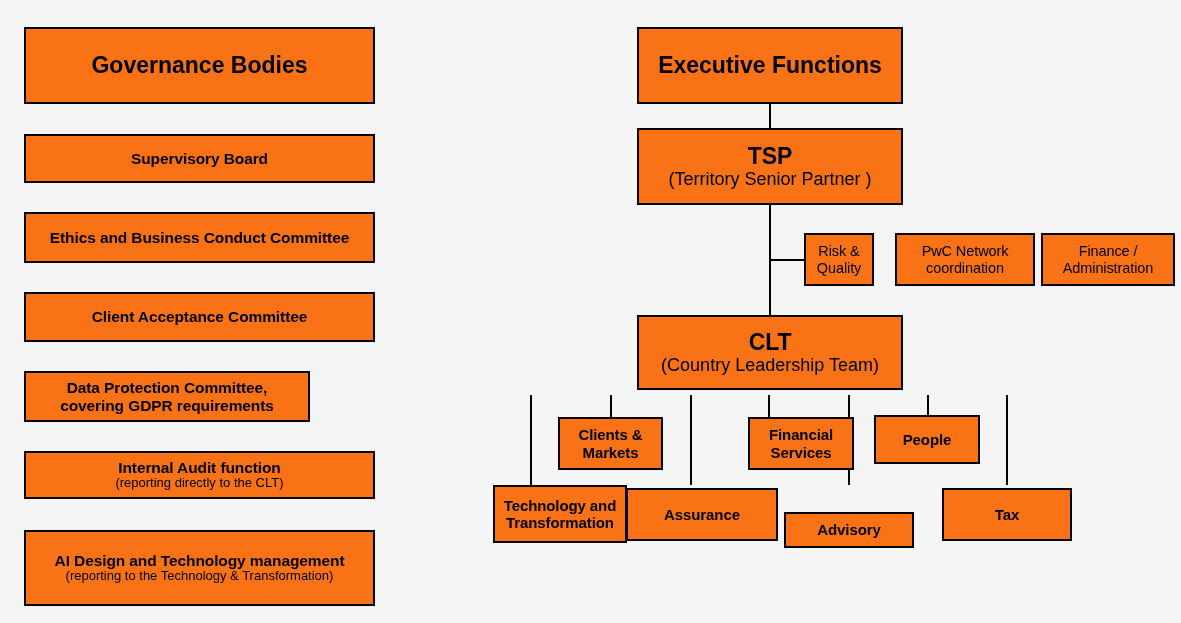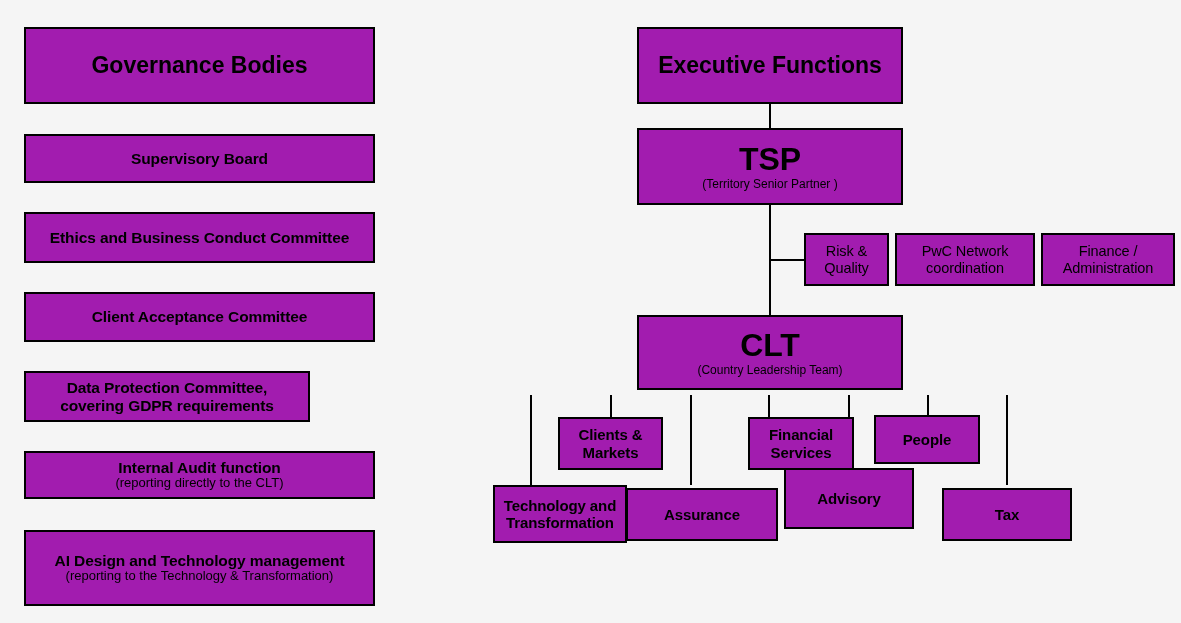--- a/index.html
+++ b/index.html
@@ -15,21 +15,21 @@
     overflow: hidden;
     font-family: "Liberation Sans", sans-serif;
     color: #000;
     -webkit-font-smoothing: antialiased;
   }
 
   
   .node {
     position: absolute;
     box-sizing: border-box;
-    background: #a21caf;
+    background: #f97316;
     border: 2px solid #000000;
     display: flex;
     flex-direction: column;
     align-items: center;
     justify-content: center;
     text-align: center;
     line-height: 1.15;
     z-index: 2;
   }
   .node .t1 {
@@ -41,22 +41,22 @@
   }
 
   
   .banner .t1 { font-size: 23px; letter-spacing: 0px; }
 
   
   .gov .t1   { font-size: 15.5px; }
   .gov .t2   { font-size: 13px; }
 
   
-  .big .t1   { font-size: 32px; }
-  .big .t2   { font-size: 12px; }
+  .big .t1   { font-size: 23px; }
+  .big .t2   { font-size: 18px; }
   .unit .t1  { font-size: 15px; font-weight: normal; }
   .unit.bold .t1 { font-weight: bold; }
   .small .t1 { font-size: 14.5px; font-weight: normal; }
 
   
   .conn {
     position: absolute;
     background: #000000;
     z-index: 1;
   }
@@ -103,21 +103,21 @@
 <div class="conn v" style="left:769px; top:104px; height:24px;"></div>
 
 <div class="node big" style="left:637px; top:128px; width:266px; height:77px;">
   <span class="t1">TSP</span>
   <span class="t2">(Territory Senior Partner )</span>
 </div>
 
 <div class="conn v" style="left:769px; top:205px; height:110px;"></div>
 <div class="conn h" style="left:769px; top:259px; width:35px;"></div>
 
-<div class="node small" style="left:804px; top:233px; width:85px; height:53px; padding:0 12px;">
+<div class="node small" style="left:804px; top:233px; width:70px; height:53px; padding:0 12px;">
   <span class="t1">Risk &amp; Quality</span>
 </div>
 
 <div class="node small" style="left:895px; top:233px; width:140px; height:53px; padding:0 4px;">
   <span class="t1">PwC Network coordination</span>
 </div>
 
 <div class="node small" style="left:1041px; top:233px; width:134px; height:53px; padding:0 4px;justify-content:center;">
   <span class="t1">Finance / Administration</span>
 </div>
@@ -148,19 +148,19 @@
 </div>
 
 <div class="node unit bold" style="left:465px; top:485px; width:134px; height:58px; padding:0 3px;margin-left:28px;">
   <span class="t1">Technology and Transformation</span>
 </div>
 
 <div class="node unit bold" style="left:626px; top:488px; width:152px; height:53px; padding:0 4px;">
   <span class="t1">Assurance</span>
 </div>
 
-<div class="node unit bold" style="left:784px; top:468px; width:130px; height:61px; padding:0 4px;">
+<div class="node unit bold" style="left:784px; top:512px; width:130px; height:36px; padding:0 4px;">
   <span class="t1">Advisory</span>
 </div>
 
 <div class="node unit bold" style="left:942px; top:488px; width:130px; height:53px; padding:0 4px;">
   <span class="t1">Tax</span>
 </div>
 
 </body></html>

